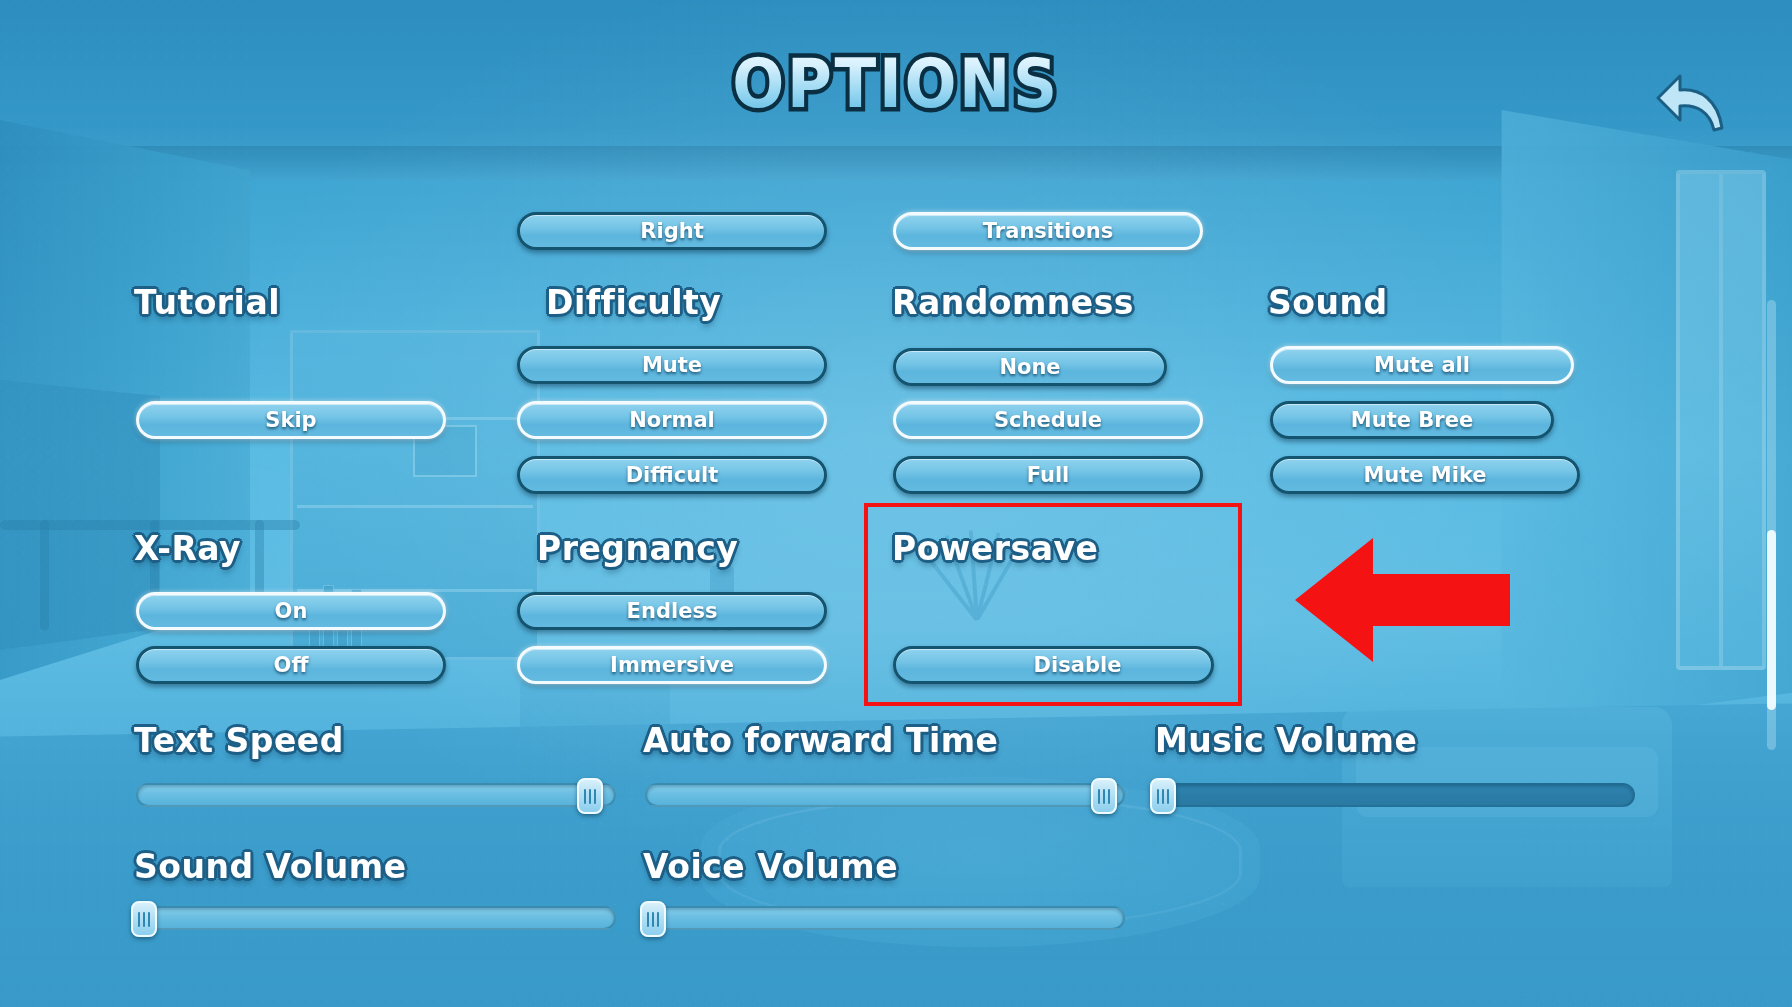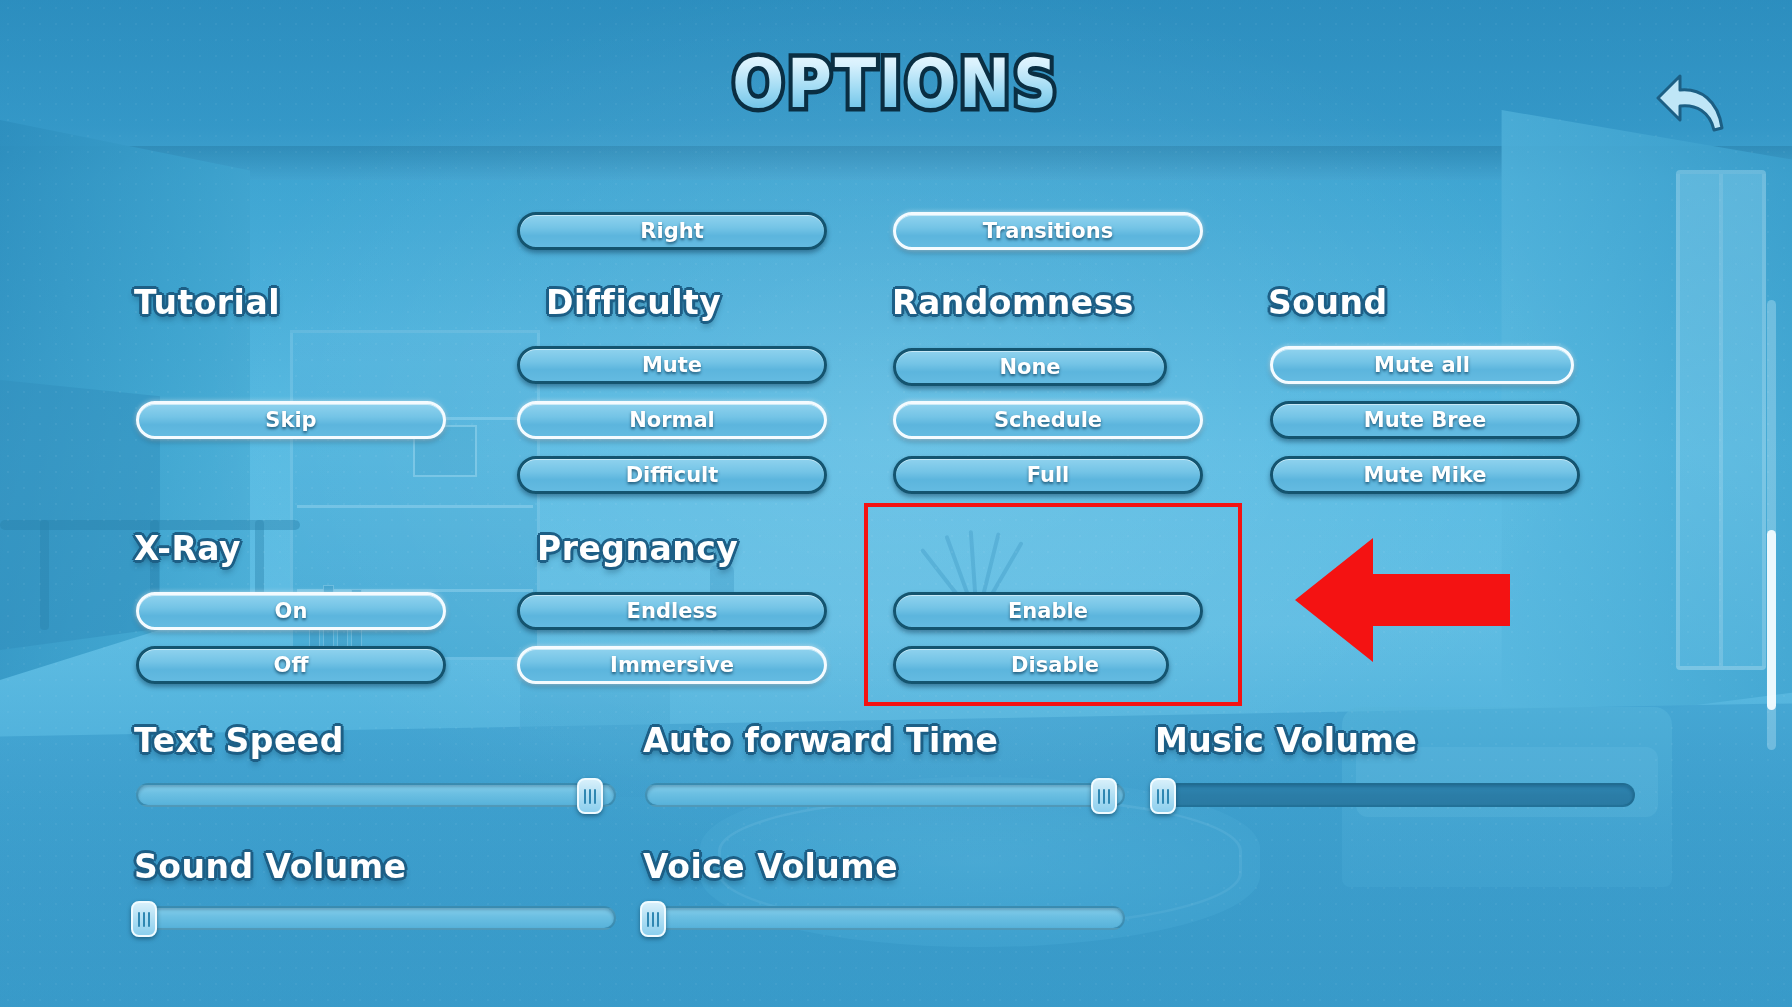--- a/index.html
+++ b/index.html
@@ -407,48 +407,46 @@
     <div class="pill on" style="left:893px; top:401px; width:310px;">
       <span>Schedule</span>
     </div>
     <div class="pill off" style="left:893px; top:456px; width:310px;">
       <span>Full</span>
     </div>
 
     <div class="pill on" style="left:1270px; top:346px; width:304px;">
       <span>Mute all</span>
     </div>
-    <div class="pill off" style="left:1270px; top:401px; width:310px;">
+    <div class="pill off" style="left:1270px; top:401px; width:284px;">
       <span>Mute Bree</span>
     </div>
     <div class="pill off" style="left:1270px; top:456px; width:310px;">
       <span>Mute Mike</span>
     </div>
 
     <div class="hdr" style="left:134px; top:529px;">X-Ray</div>
     <div class="hdr" style="left:513px; top:529px;margin-left:24px;">Pregnancy</div>
+    <div class="hdr" style="left:892px; top:529px;">Powersave</div>
 
     <div class="pill on" style="left:136px; top:592px; width:310px;">
       <span>On</span>
     </div>
     <div class="pill off" style="left:136px; top:646px; width:310px;">
       <span>Off</span>
     </div>
 
     <div class="pill off" style="left:517px; top:592px; width:310px;">
       <span>Endless</span>
     </div>
     <div class="pill on" style="left:517px; top:646px; width:310px;">
       <span>Immersive</span>
     </div>
 
-    <div class="pill off" style="left:893px; top:592px; width:310px;">
-      <span>Enable</span>
-    </div>
-    <div class="pill off" style="left:893px; top:646px; width:276px;padding-left:48px;">
+    <div class="pill off" style="left:893px; top:646px; width:321px;padding-left:48px;">
       <span>Disable</span>
     </div>
 
     <div class="hdr" style="left:134px; top:721px;">Text Speed</div>
     <div class="hdr" style="left:643px; top:721px;">Auto forward Time</div>
     <div class="hdr" style="left:1155px; top:721px;">Music Volume</div>
 
     <div class="slider" style="left:136px; top:780px; width:480px;">
       <div class="track"></div>
       <div class="knob" style="left:441px;">

